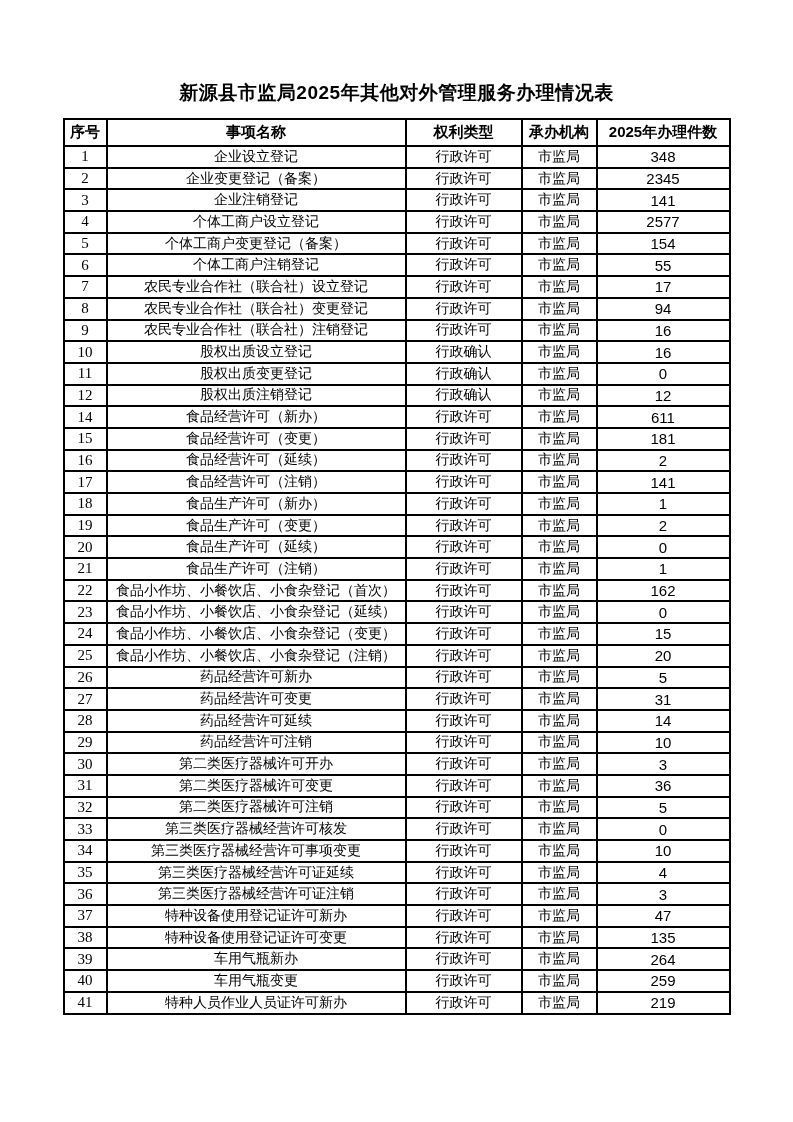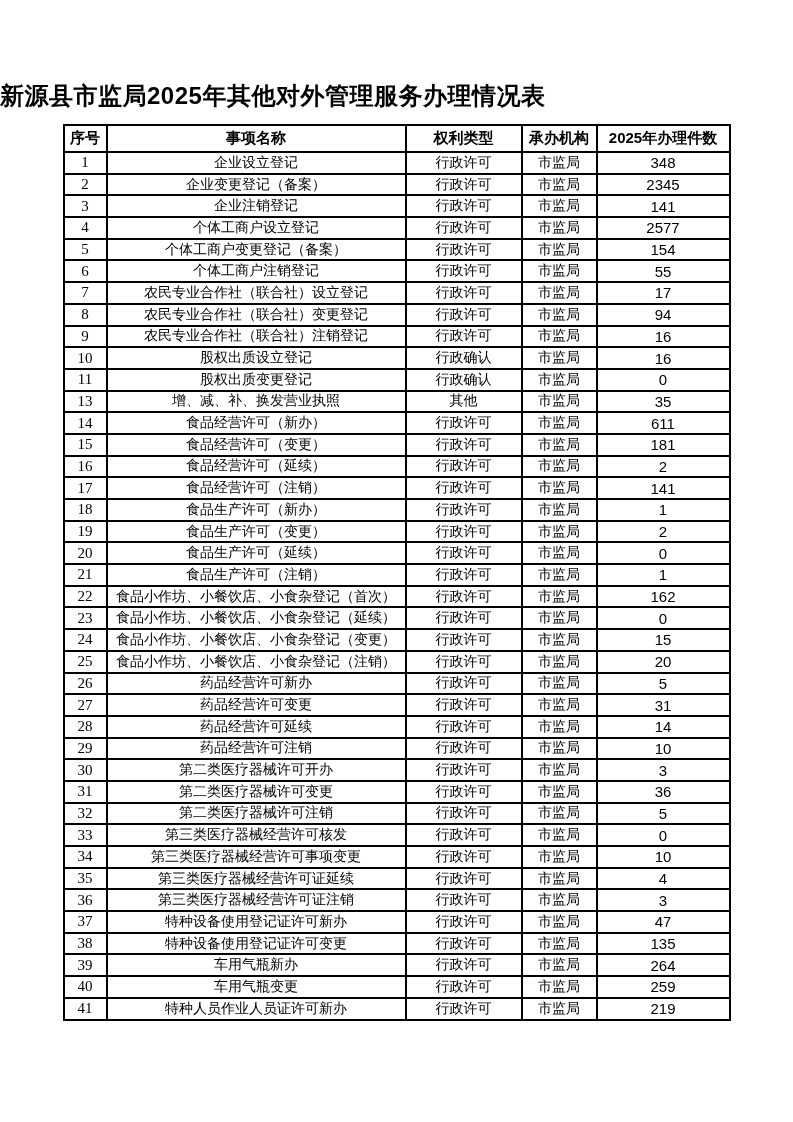--- a/index.html
+++ b/index.html
@@ -7,23 +7,24 @@
     width: 793px;
     height: 1122px;
     background: #ffffff;
     color: #000000;
     font-family: "Liberation Serif", serif;
     position: relative;
     overflow: hidden;
   }
   .page-title {
     margin: 80px 0 3px 0;
+    text-align: center;
     font-family: "Liberation Sans", sans-serif;
     font-weight: bold;
-    font-size: 24px;
+    font-size: 19px;
     letter-spacing: 0.5px;
   }
   table.data-table {
     border-collapse: collapse;
     table-layout: fixed;
     margin: 12px auto;
     width: 666px;
   }
   .data-table th, .data-table td {
     border: 2px solid #000000;
@@ -151,25 +152,25 @@
           <td class="cell-count-2025">16</td>
         </tr>
         <tr>
           <td class="cell-index">11</td>
           <td class="cell-item-name">股权出质变更登记</td>
           <td class="cell-right-type">行政确认</td>
           <td class="cell-agency">市监局</td>
           <td class="cell-count-2025">0</td>
         </tr>
         <tr>
-          <td class="cell-index">13</td>
-          <td class="cell-item-name">增、减、补、换发营业执照</td>
-          <td class="cell-right-type">其他</td>
-          <td class="cell-agency">市监局</td>
-          <td class="cell-count-2025">35</td>
+          <td class="cell-index">12</td>
+          <td class="cell-item-name">股权出质注销登记</td>
+          <td class="cell-right-type">行政确认</td>
+          <td class="cell-agency">市监局</td>
+          <td class="cell-count-2025">12</td>
         </tr>
         <tr>
           <td class="cell-index">14</td>
           <td class="cell-item-name">食品经营许可（新办）</td>
           <td class="cell-right-type">行政许可</td>
           <td class="cell-agency">市监局</td>
           <td class="cell-count-2025">611</td>
         </tr>
         <tr>
           <td class="cell-index">15</td>

